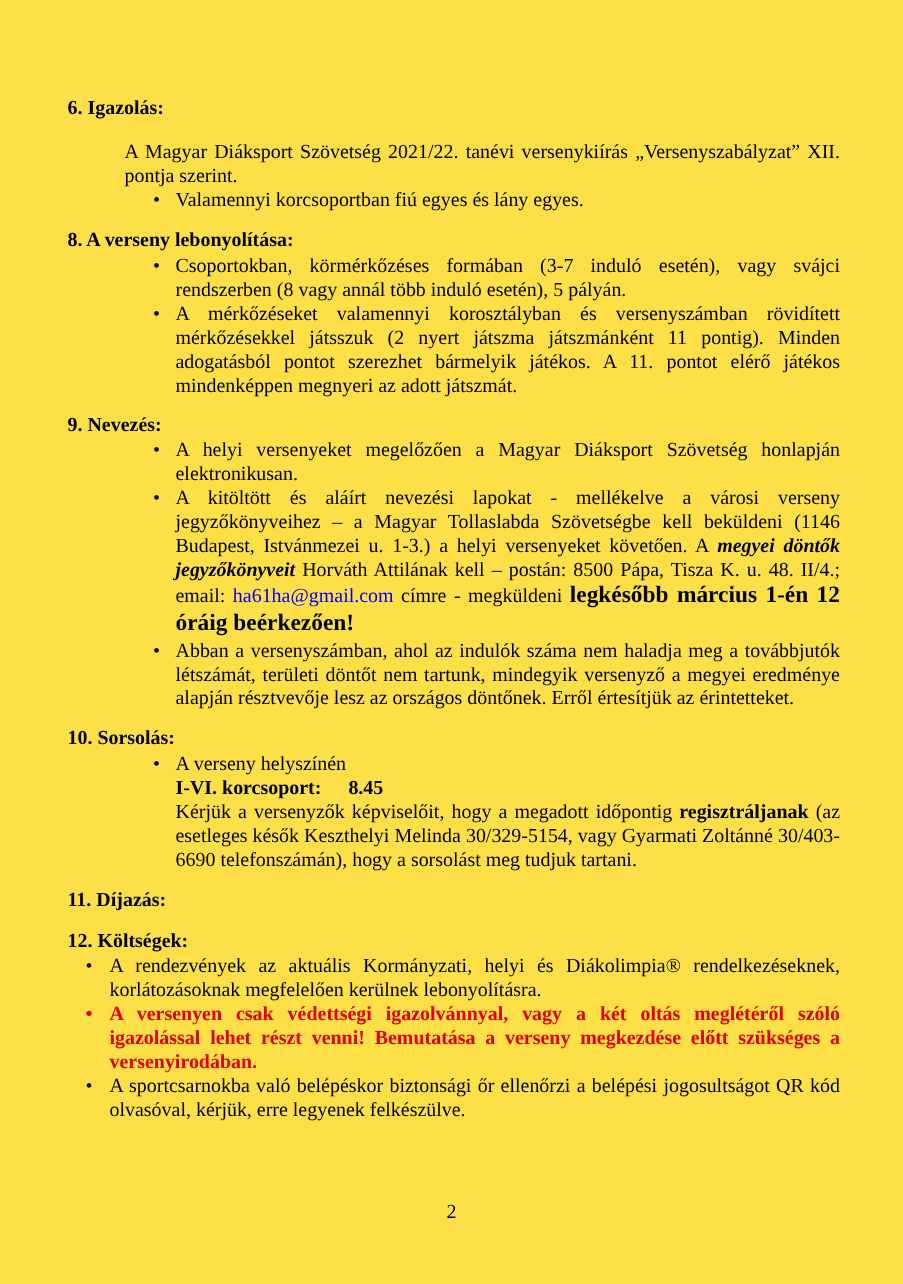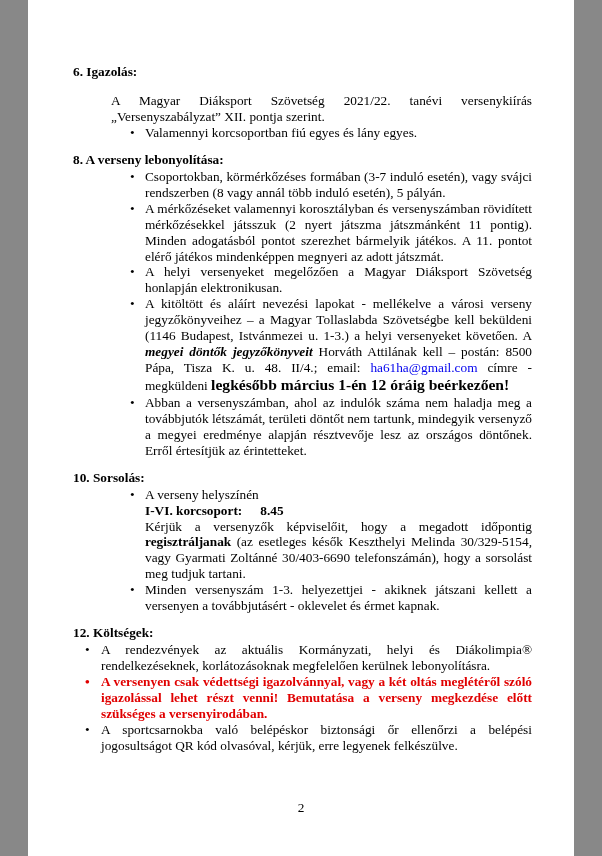--- a/index.html
+++ b/index.html
@@ -1,20 +1,20 @@
 <!DOCTYPE html>
 <html><head>
 <meta charset="utf-8">
 <style>
   html, body { margin: 0; padding: 0; background: #888; }
   .page {
-    width: 546px;
+    width: 602px;
     height: 856px;
     margin: 0 auto;
-    background: #ffffff;
+    background: #fde047;
     color: #000000;
     font-family: "Liberation Serif", serif;
     font-size: 13.3px;
     line-height: 1.2;
     box-sizing: border-box;
     padding: 64px 42px 0 45px;
     position: relative;
     overflow: hidden;
   }
   .sec-heading {
@@ -74,32 +74,33 @@
 
   <div class="sec-heading first">6. Igazolás:</div>
   <p class="indent-para">A Magyar Diáksport Szövetség 2021/22. tanévi versenykiírás „Versenyszabályzat” XII. pontja szerint.</p>
 
   <div class="blt"><span>Valamennyi korcsoportban fiú egyes és lány egyes.</span></div>
 
   <div class="sec-heading">8. A verseny lebonyolítása:</div>
   <div class="blt"><span>Csoportokban, körmérkőzéses formában (3-7 induló esetén), vagy svájci rendszerben (8 vagy annál több induló esetén), 5 pályán.</span></div>
   <div class="blt"><span>A mérkőzéseket valamennyi korosztályban és versenyszámban rövidített mérkőzésekkel játsszuk (2 nyert játszma játszmánként 11 pontig). Minden adogatásból pontot szerezhet bármelyik játékos. A 11. pontot elérő játékos mindenképpen megnyeri az adott játszmát.</span></div>
 
+  <div class="sec-heading">9. Nevezés:</div>
   <div class="blt"><span>A helyi versenyeket megelőzően a Magyar Diáksport Szövetség honlapján elektronikusan.</span></div>
   <div class="blt"><span>A kitöltött és aláírt nevezési lapokat - mellékelve a városi verseny jegyzőkönyveihez – a Magyar Tollaslabda Szövetségbe kell beküldeni (1146 Budapest, Istvánmezei u. 1-3.) a helyi versenyeket követően. A </span><span class="bold-italic">megyei döntők jegyzőkönyveit</span><span> Horváth Attilának kell – postán: 8500 Pápa, Tisza K. u. 48. II/4.; email: </span><a class="link">ha61ha@gmail.com</a><span> címre - megküldeni </span><span class="big-bold">legkésőbb március 1-én 12 óráig beérkezően!</span></div>
   <div class="blt"><span>Abban a versenyszámban, ahol az indulók száma nem haladja meg a továbbjutók létszámát, területi döntőt nem tartunk, mindegyik versenyző a megyei eredménye alapján résztvevője lesz az országos döntőnek. Erről értesítjük az érintetteket.</span></div>
 
   <div class="sec-heading">10. Sorsolás:</div>
   <div class="blt">
     <div>A verseny helyszínén</div>
     <div><span class="bold">I-VI. korcsoport:</span><span class="bold time-val">8.45</span></div>
     <div style="text-align: justify;"><span>Kérjük a versenyzők képviselőit, hogy a megadott időpontig </span><span class="bold">regisztráljanak</span><span> (az esetleges késők Keszthelyi Melinda 30/329-5154, vagy Gyarmati Zoltánné 30/403-6690 telefonszámán), hogy a sorsolást meg tudjuk tartani.</span></div>
   </div>
 
-  <div class="blt"><span>Minden versenyszám 1-3. helyezettjei - akiknek játszani kellett a versenyen a továbbjutásért - oklevelet és érmet kapnak.</span></div>
+  <div class="sec-heading">11. Díjazás:</div>
 
   <div class="sec-heading">12. Költségek:</div>
 
   <div class="blt-outer"><span>A rendezvények az aktuális Kormányzati, helyi és Diákolimpia® rendelkezéseknek, korlátozásoknak megfelelően kerülnek lebonyolításra.</span></div>
   <div class="blt-outer red-bold"><span>A versenyen csak védettségi igazolvánnyal, vagy a két oltás meglétéről szóló igazolással lehet részt venni! Bemutatása a verseny megkezdése előtt szükséges a versenyirodában.</span></div>
   <div class="blt-outer"><span>A sportcsarnokba való belépéskor biztonsági őr ellenőrzi a belépési jogosultságot QR kód olvasóval, kérjük, erre legyenek felkészülve.</span></div>
 
   <div class="page-num">2</div>
 
 </div>

